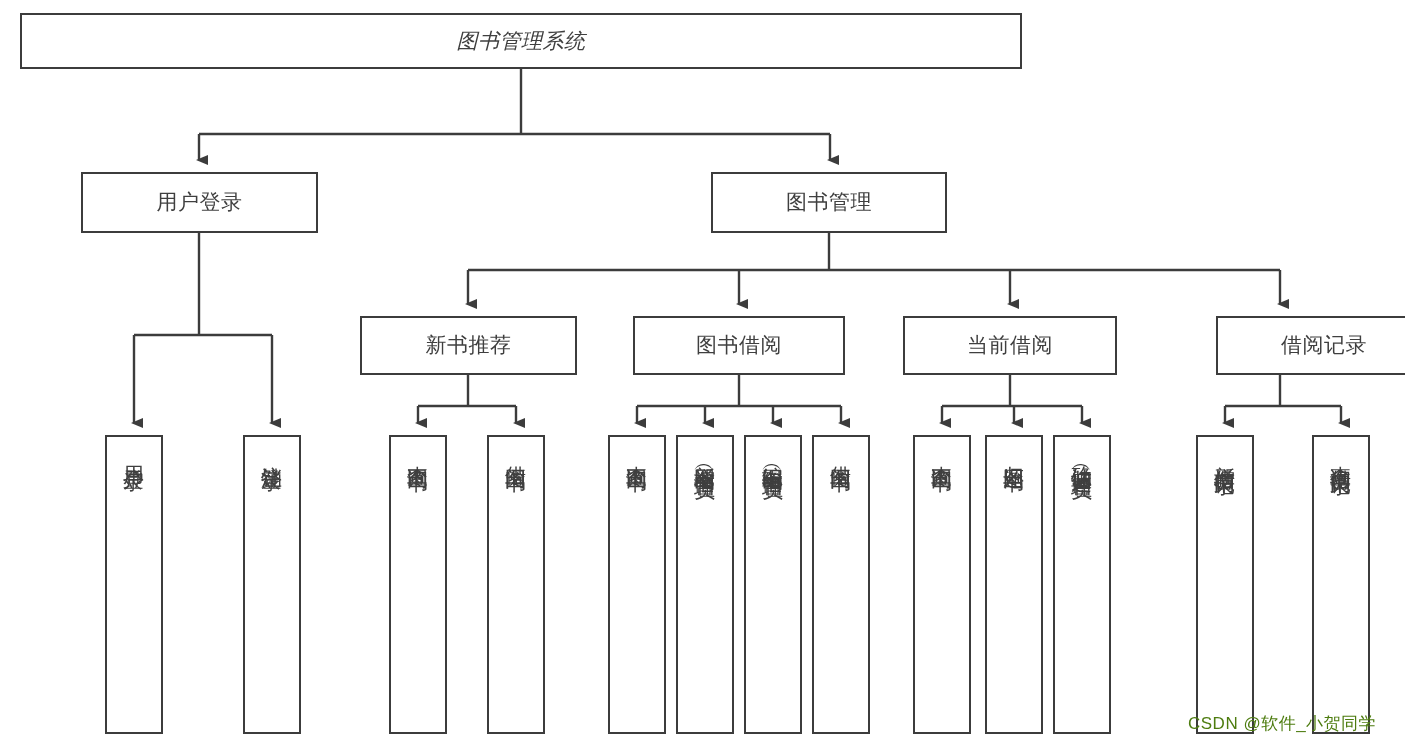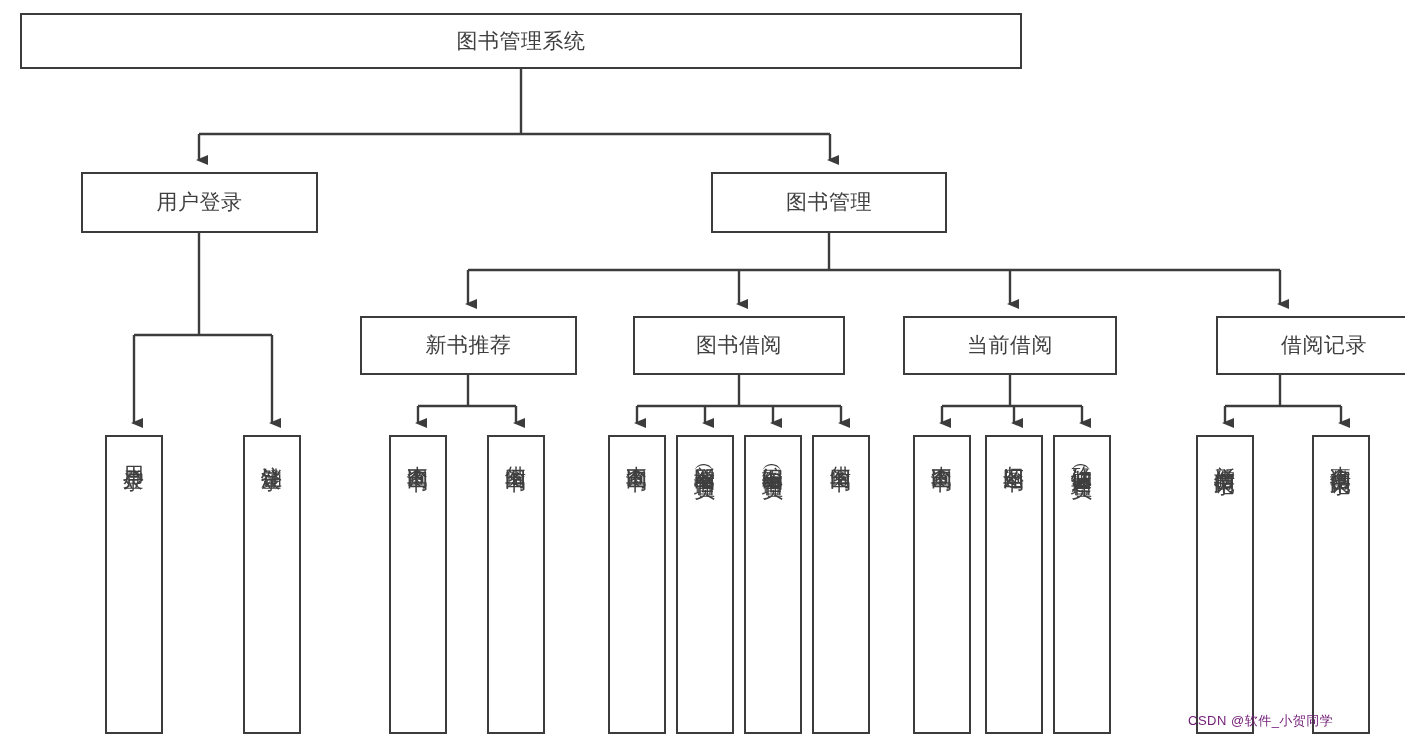--- a/index.html
+++ b/index.html
@@ -35,22 +35,22 @@
     writing-mode:vertical-rl;
     text-orientation:upright;
     font-size:21px;
     letter-spacing:2px;
     line-height:1;
     margin:0 auto;
   }
   #watermark{
     position:absolute;
     left:1188px;top:712px;
-    font-size:13px;
-    color:#701a75;
+    font-size:17px;
+    color:#4d7c0f;
     letter-spacing:0.5px;
     white-space:nowrap;
     font-family:"Liberation Sans","DejaVu Sans",sans-serif;
   }
 </style>
 </head>
 <body>
 
 <div id="canvas">
 
@@ -97,21 +97,21 @@
       <path d="M1014,406 L1014,423" marker-end="url(#arrow)"></path>
       <path d="M1082,406 L1082,423" marker-end="url(#arrow)"></path>
 
       <path d="M1280,375 L1280,406"></path>
       <path d="M1225,406 L1341,406"></path>
       <path d="M1225,406 L1225,423" marker-end="url(#arrow)"></path>
       <path d="M1341,406 L1341,423" marker-end="url(#arrow)"></path>
     </g>
   </svg>
 
-  <div class="node h" style="left:20px;top:13px;width:1002px;height:56px;">
+  <div class="node h" style="left:20px;top:13px;width:1002px;height:56px;font-style:italic;">
     <span class="lbl">图书管理系统</span>
   </div>
 
   <div class="node h" style="left:81px;top:172px;width:237px;height:61px;">
     <span class="lbl">用户登录</span>
   </div>
   <div class="node h" style="left:711px;top:172px;width:236px;height:61px;justify-content:center;">
     <span class="lbl">图书管理</span>
   </div>
 

